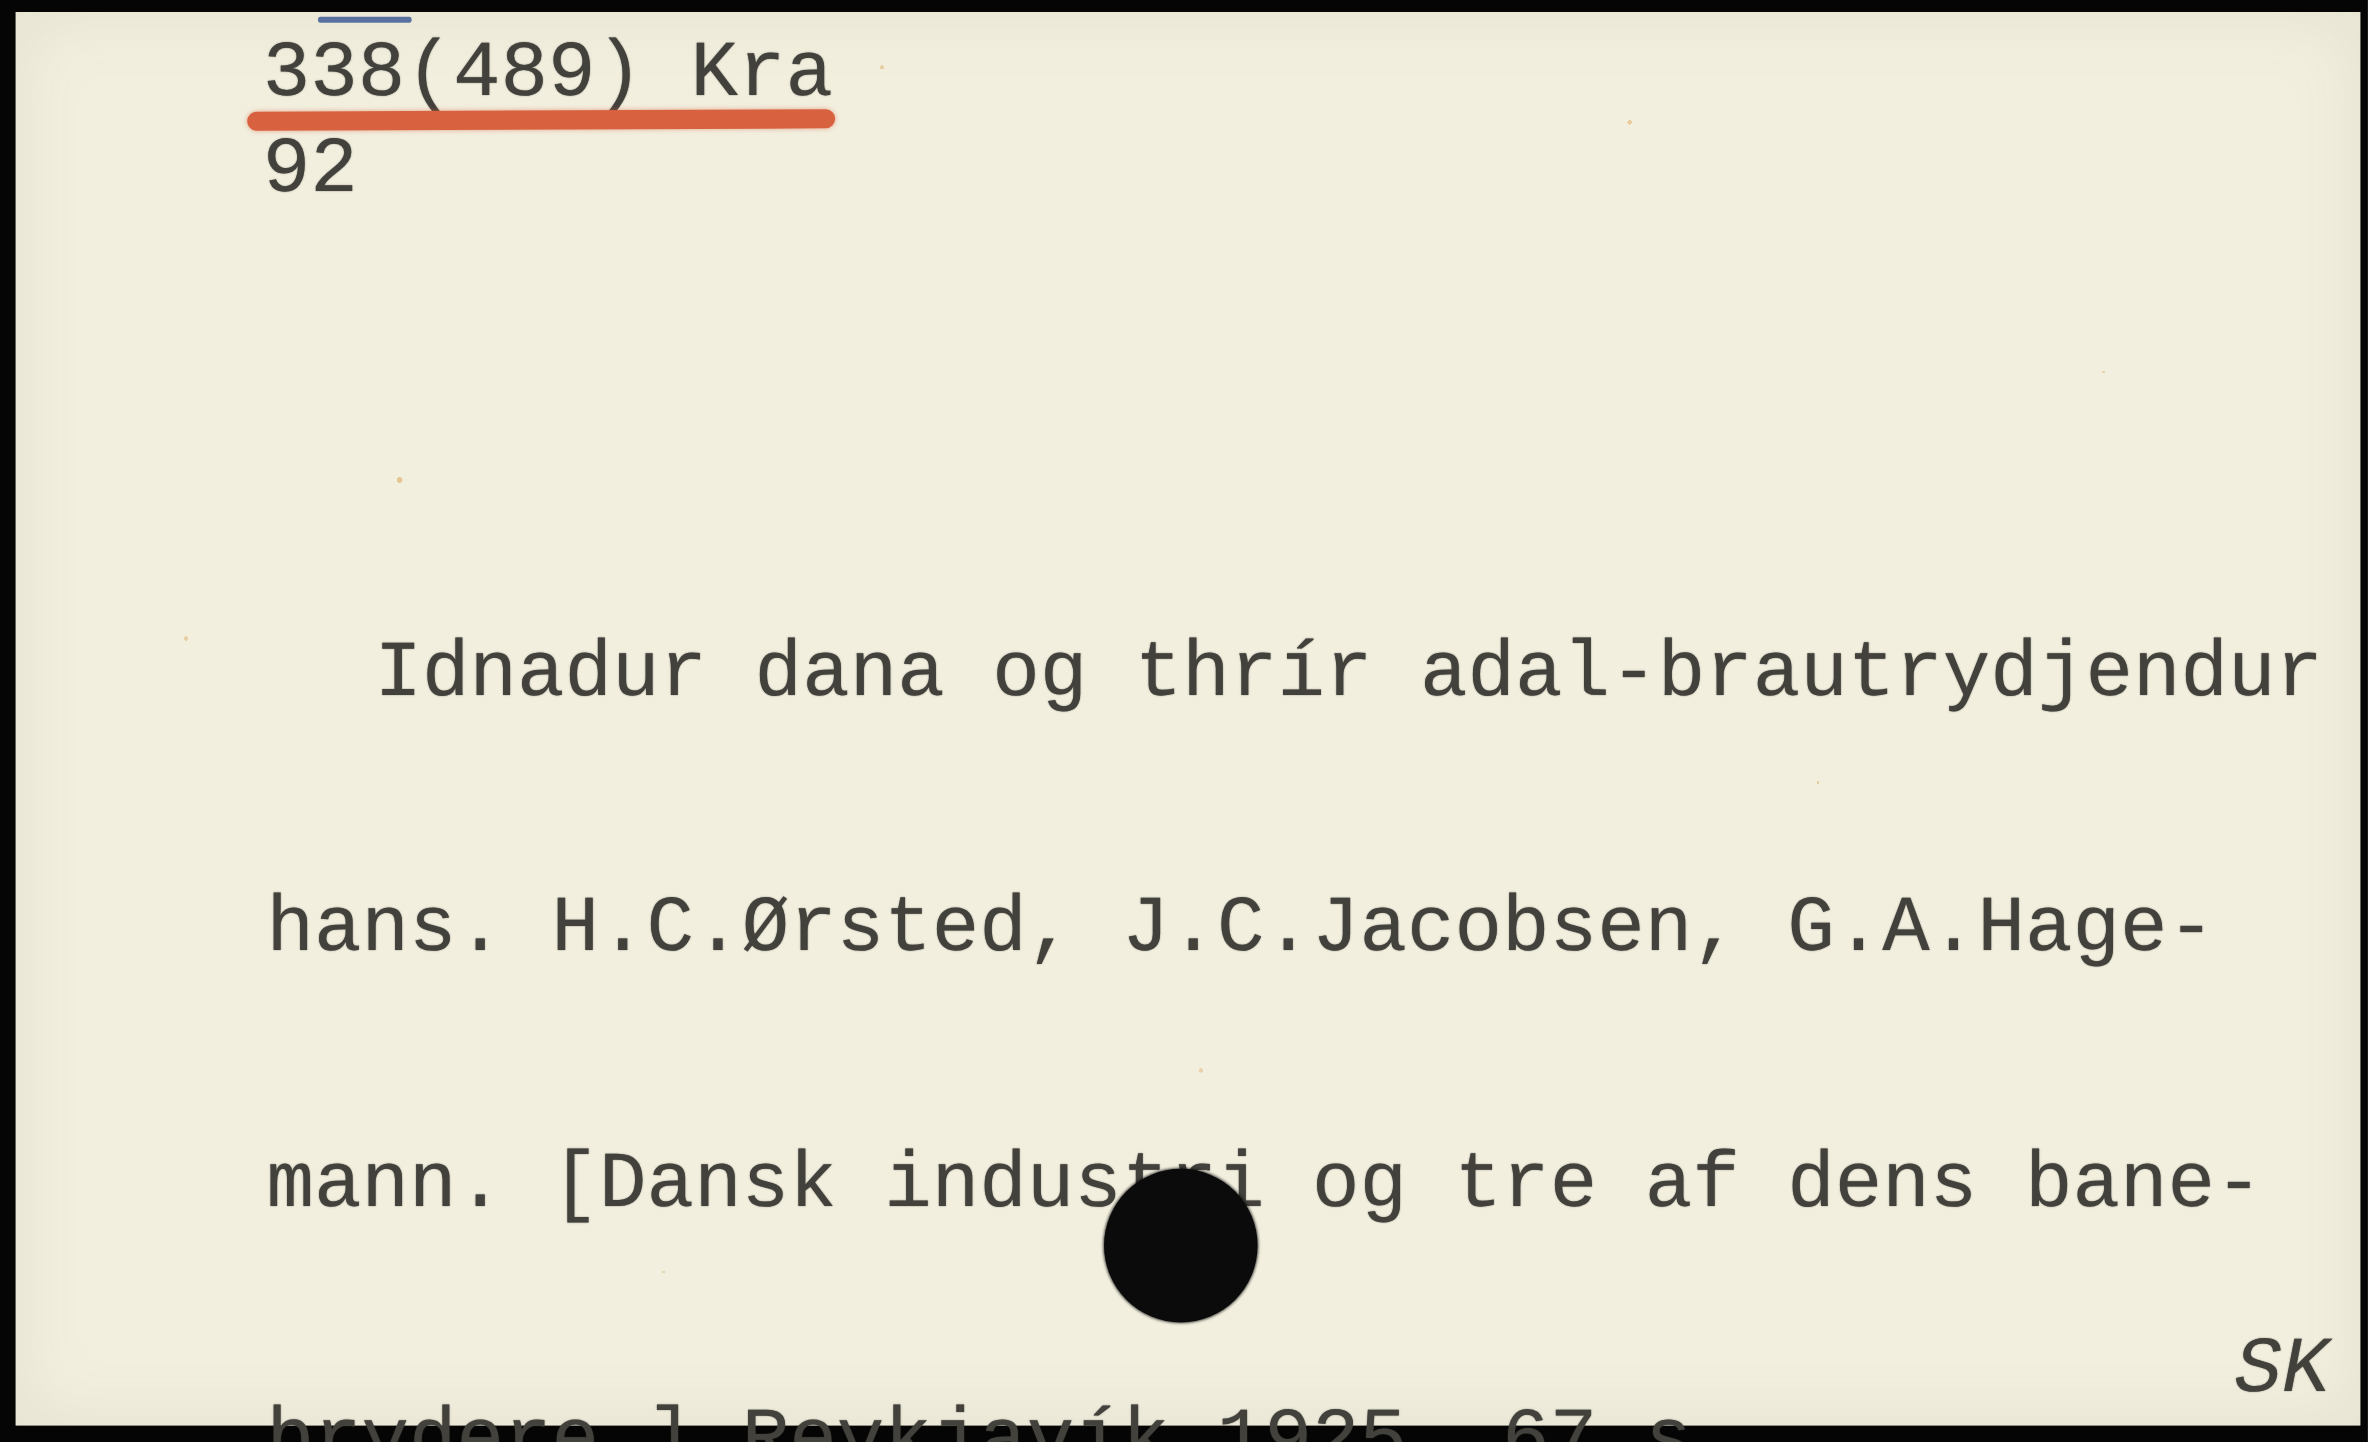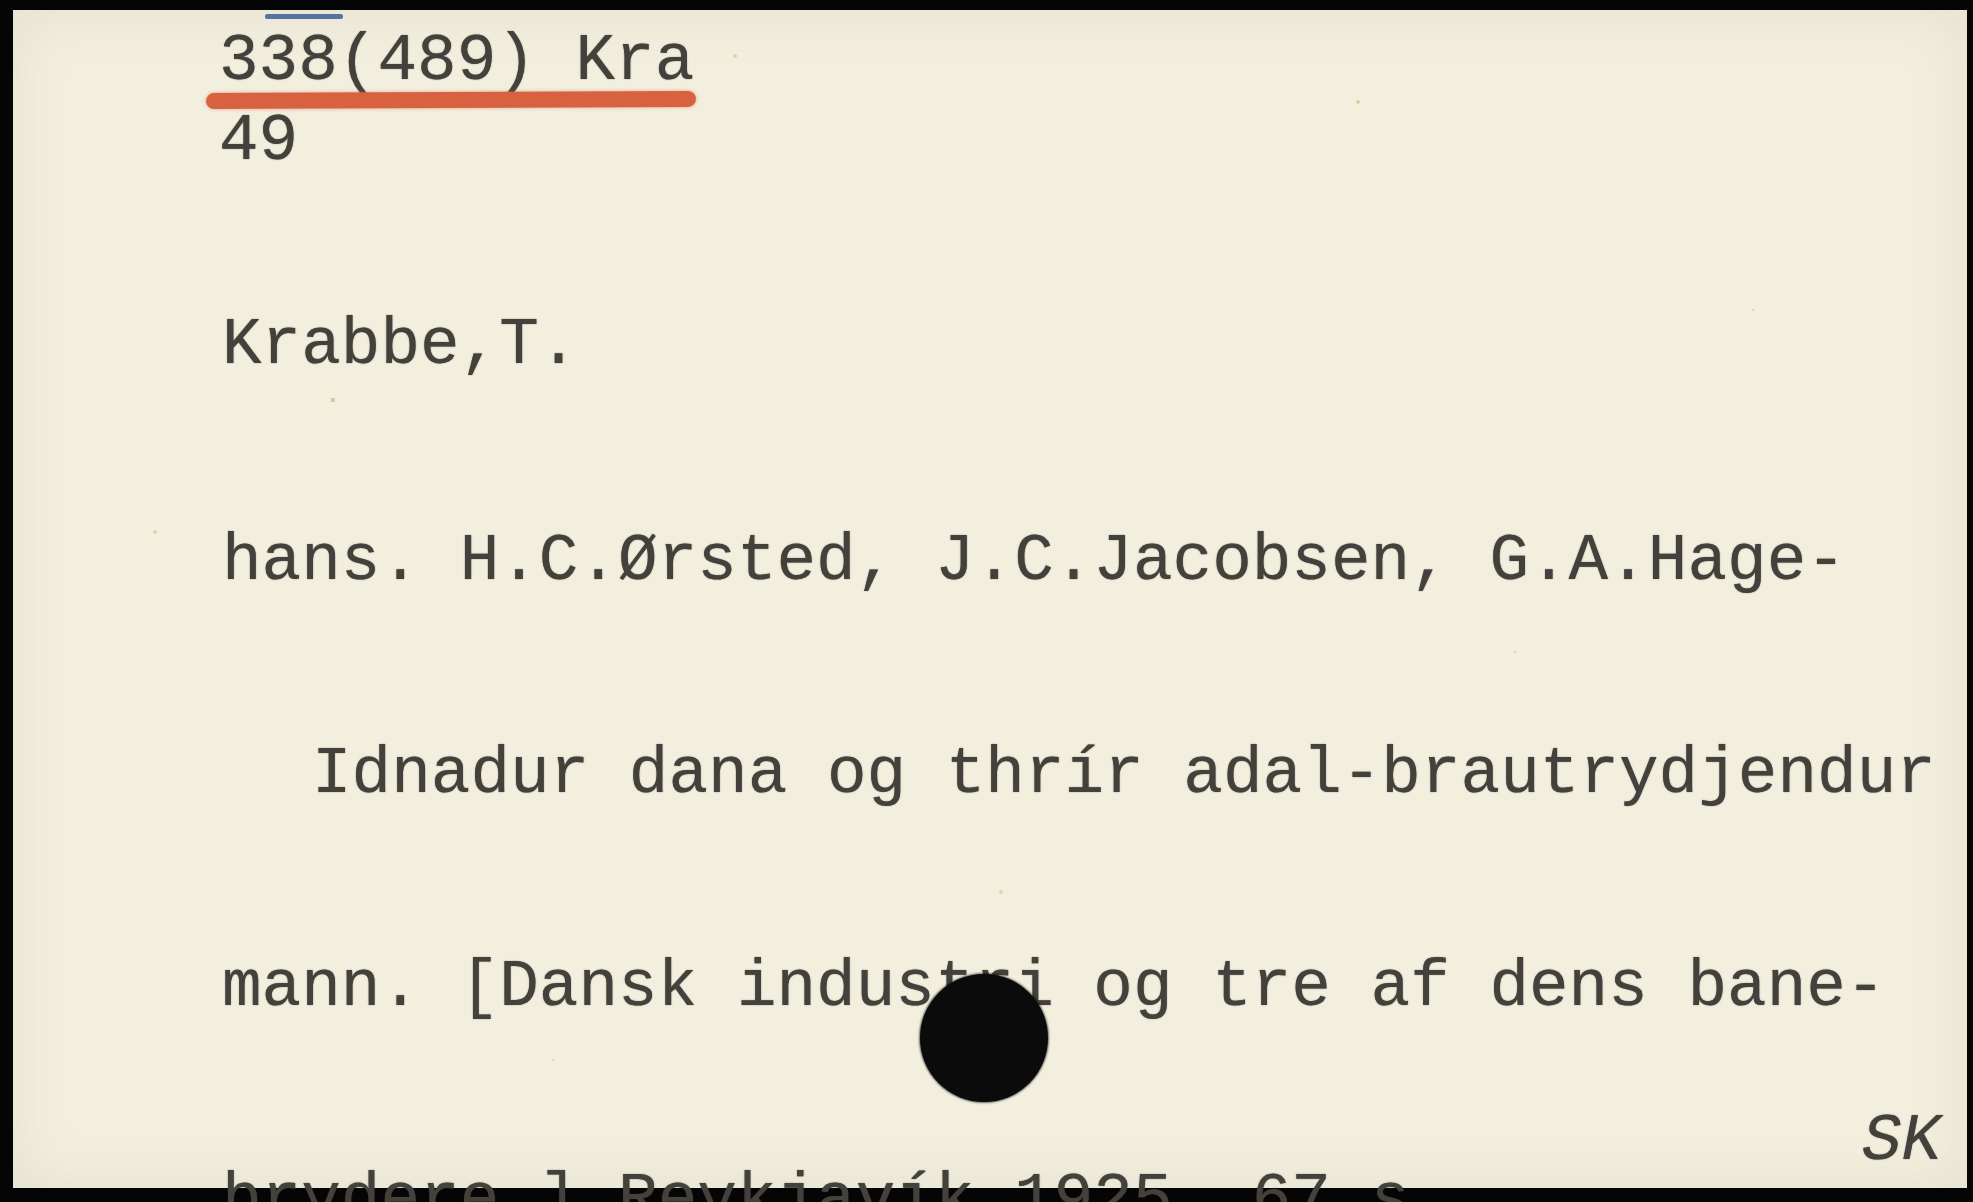--- a/index.html
+++ b/index.html
@@ -86,27 +86,26 @@
 
 <div class="stage">
   <div class="card">
 
     <div class="blue-scan-mark"></div>
 
     <div class="type call-number">338(489) Kra</div>
 
     <div class="underline"></div>
 
-    <div class="type shelf-number">49</div>
+    <div class="type shelf-number">92</div>
 
-    <div class="type author-line">Krabbe,T.</div>
 
     <div class="type title-paragraph">
+      <div class="body-line indent">Idnadur dana og thrír adal-brautrydjendur</div>
       <div class="body-line">hans. H.C.Ørsted, J.C.Jacobsen, G.A.Hage-</div>
-      <div class="body-line indent">Idnadur dana og thrír adal-brautrydjendur</div>
       <div class="body-line">mann. [Dansk industri og tre af dens bane-</div>
       <div class="body-line">brydere.] Reykjavík 1925. 67 s.</div>
     </div>
 
 
     <div class="punch-hole"></div>
 
     <div class="type cataloger-initials">SK</div>
 
   </div>

